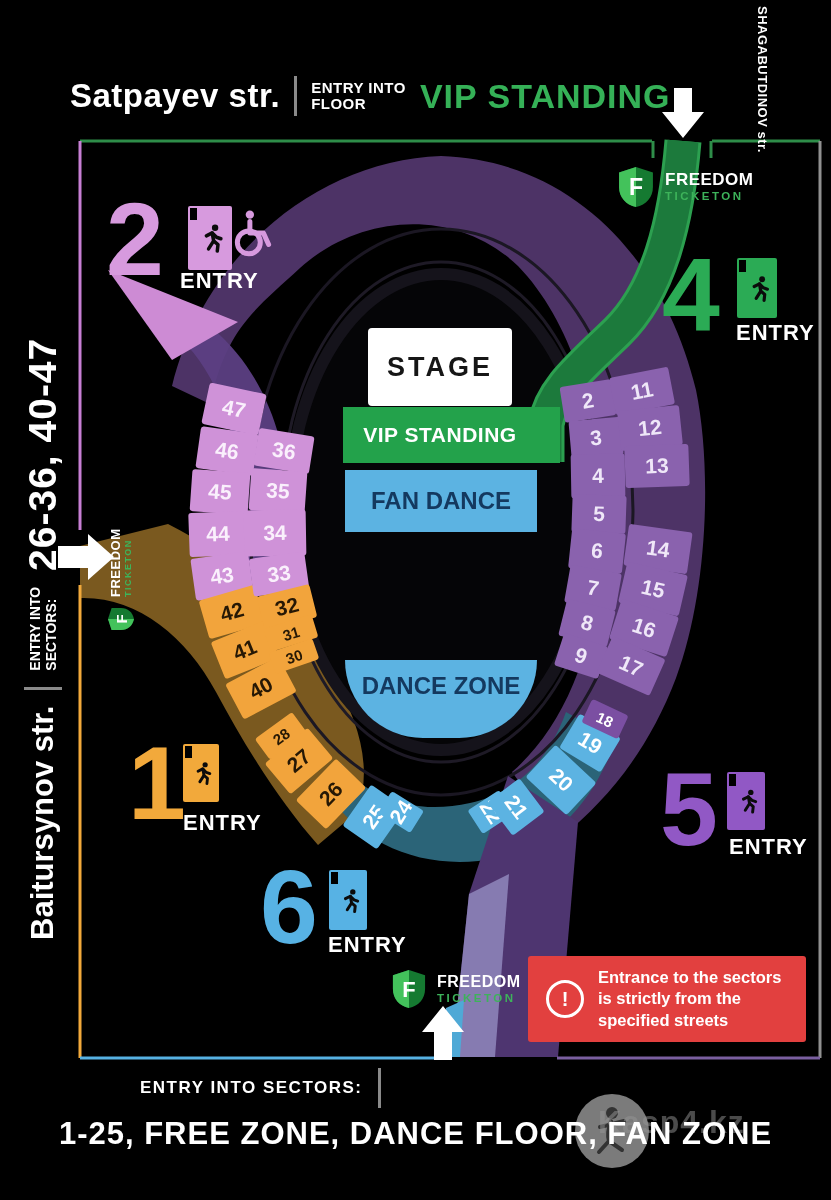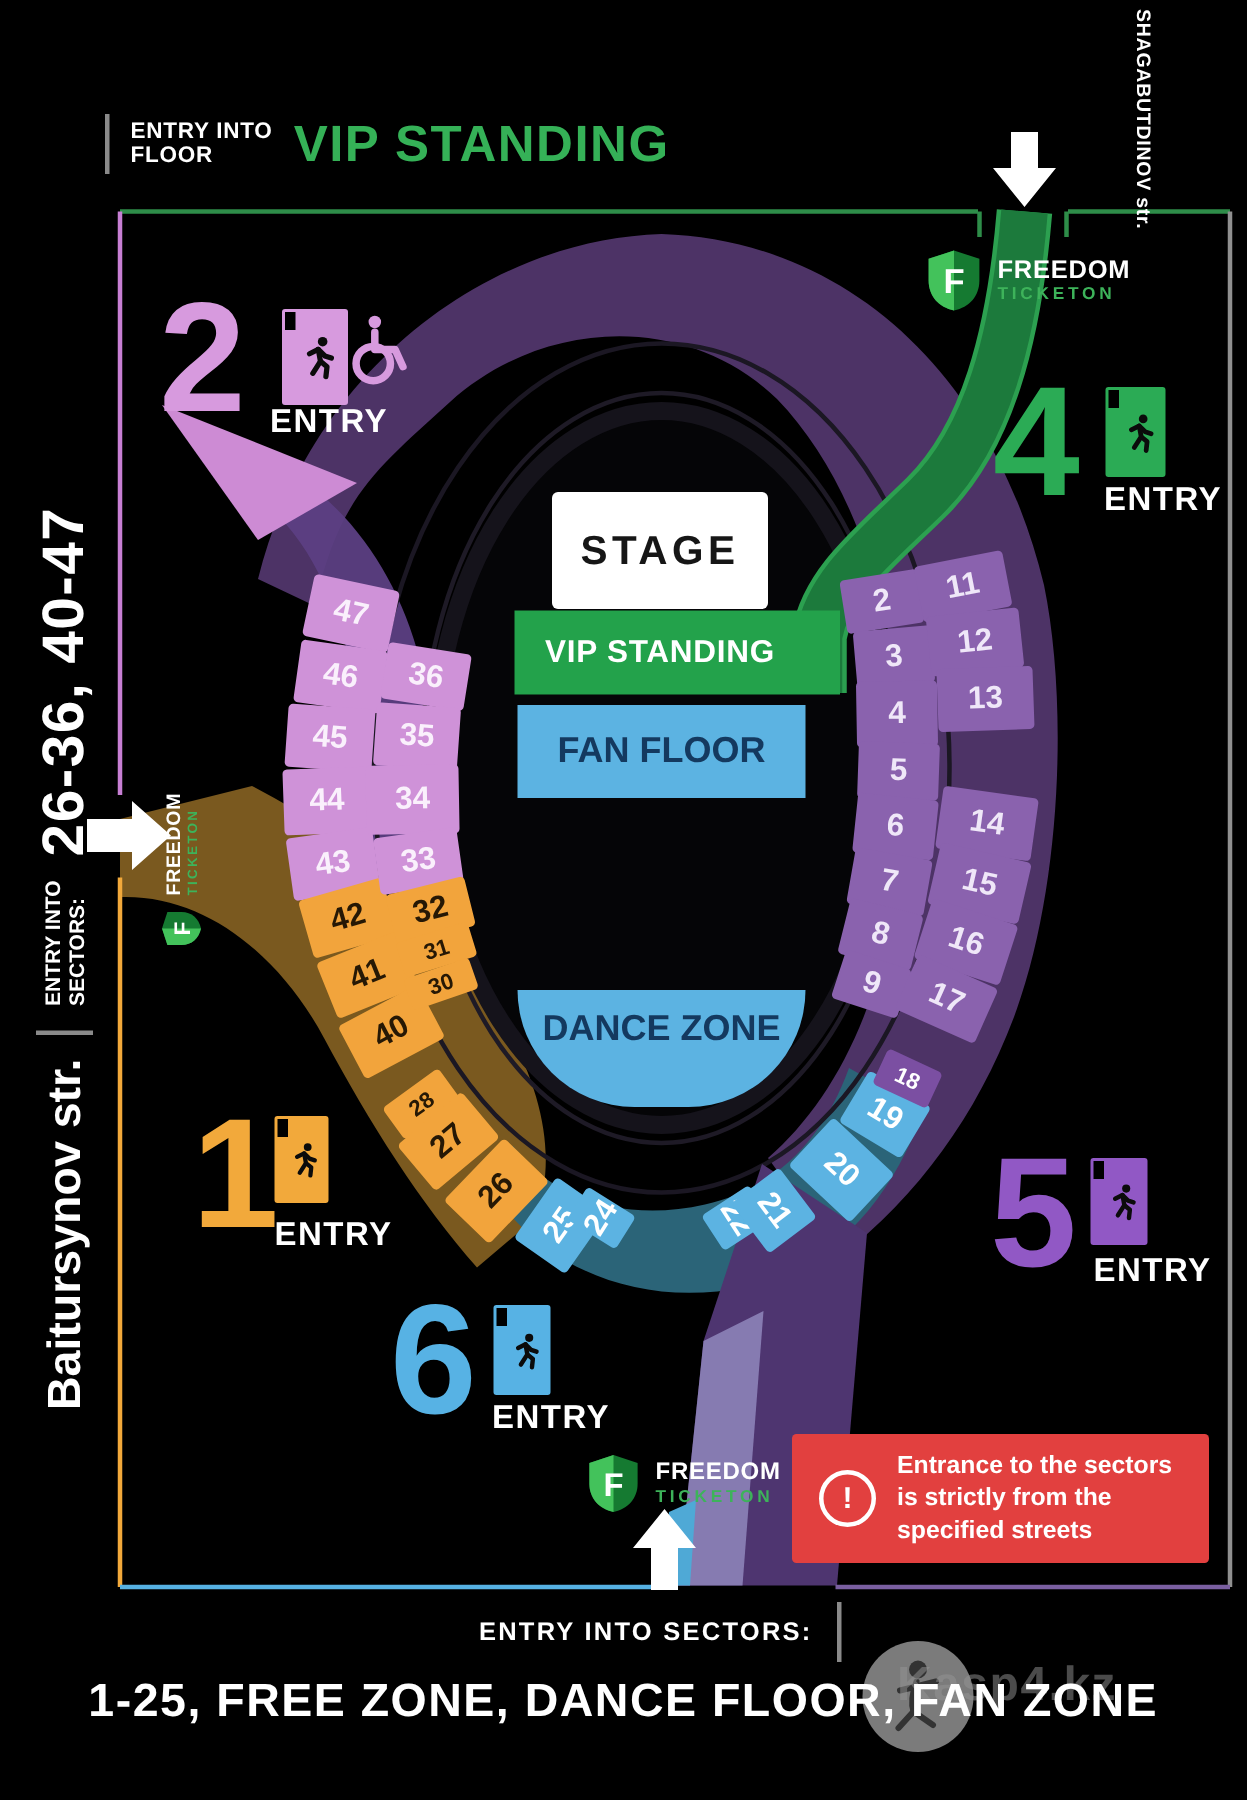--- a/index.html
+++ b/index.html
@@ -68,21 +68,21 @@
   
   .warn{position:absolute;left:528px;top:956px;width:278px;height:86px;background:#e2403f;
         border-radius:3px;display:flex;align-items:center;}
   .warn-icon{flex:0 0 auto;width:32px;height:32px;border:3px solid #fff;border-radius:50%;
              margin:0 14px 0 18px;display:flex;align-items:center;justify-content:center;
              font-weight:700;font-size:20px;line-height:1;}
   .warn-text{font-size:16.5px;font-weight:700;line-height:1.3;width:200px;}
 
   
   .b-row{position:absolute;left:140px;top:1068px;width:600px;display:flex;align-items:center;
-         justify-content:center;gap:16px;}
+         gap:16px;}
   .b-entry{font-size:17px;font-weight:600;letter-spacing:1.5px;}
   .b-div{width:3px;height:40px;background:#8a8a8a;}
   .b-street{font-size:38px;font-weight:600;}
   .b-range{position:absolute;left:0;top:1116px;width:831px;text-align:center;
            font-size:31px;font-weight:700;letter-spacing:1px;}
   .wmark-text{position:absolute;left:598px;top:1104px;font-size:32px;font-weight:700;
               color:rgba(150,150,150,.5);letter-spacing:1px;}
 </style>
 </head>
 <body>
@@ -149,20 +149,21 @@
         <path d="M13 1 L24 4.6 V14 c0 6.8 -4.4 11.6 -11 13 C6.4 25.6 2 20.8 2 14 V4.6 Z" fill="#157a31"></path>
         <path d="M13 1 L2 4.6 V14 c0 6.8 4.4 11.6 11 13 Z" fill="#43c25b"></path>
         <text x="13" y="19.5" font-size="15" font-weight="bold" fill="#fff" text-anchor="middle" font-family="Liberation Sans, sans-serif">F</text>
       </g>
     </defs>
   </svg>
 
   <span class="wmark-text">Kasp4.kz</span>
 
   <div class="top-header">
+    <span class="th-street">Satpayev str.</span>
     <span class="th-div"></span>
     <span class="th-entry">
       <span>ENTRY INTO</span><br>
       <span>FLOOR</span>
     </span>
     <span class="th-vip">VIP STANDING</span>
   </div>
 
   <div class="v-right">SHAGABUTDINOV str.</div>
 
@@ -173,21 +174,21 @@
       <span>ENTRY INTO</span><br>
       <span>SECTORS:</span>
     </span>
     <span class="vl-range">26-36, 40-47</span>
   </div>
 
   <div class="infield-box stage">STAGE</div>
   <div class="infield-box vipbar">
     <span>VIP STANDING</span>
   </div>
-  <div class="infield-box fan">FAN FLOOR</div>
+  <div class="infield-box fan">FAN DANCE</div>
   <div class="infield-box free">
     <div>DANCE ZONE</div>
   </div>
 
   <div id="tiles">
       <div class="tile t-pink" style="left: 205px; top: 388px; width: 58px; height: 42px; transform: rotate(12deg); font-size: 21px;">47</div>
       <div class="tile t-pink" style="left: 198px; top: 430px; width: 58px; height: 42px; transform: rotate(8deg); font-size: 21px;">46</div>
       <div class="tile t-pink" style="left: 191px; top: 471px; width: 58px; height: 42px; transform: rotate(4deg); font-size: 21px;">45</div>
       <div class="tile t-pink" style="left: 189px; top: 512px; width: 58px; height: 44px; transform: rotate(-2deg); font-size: 21px;">44</div>
       <div class="tile t-pink" style="left: 193px; top: 555px; width: 58px; height: 42px; transform: rotate(-8deg); font-size: 21px;">43</div>

